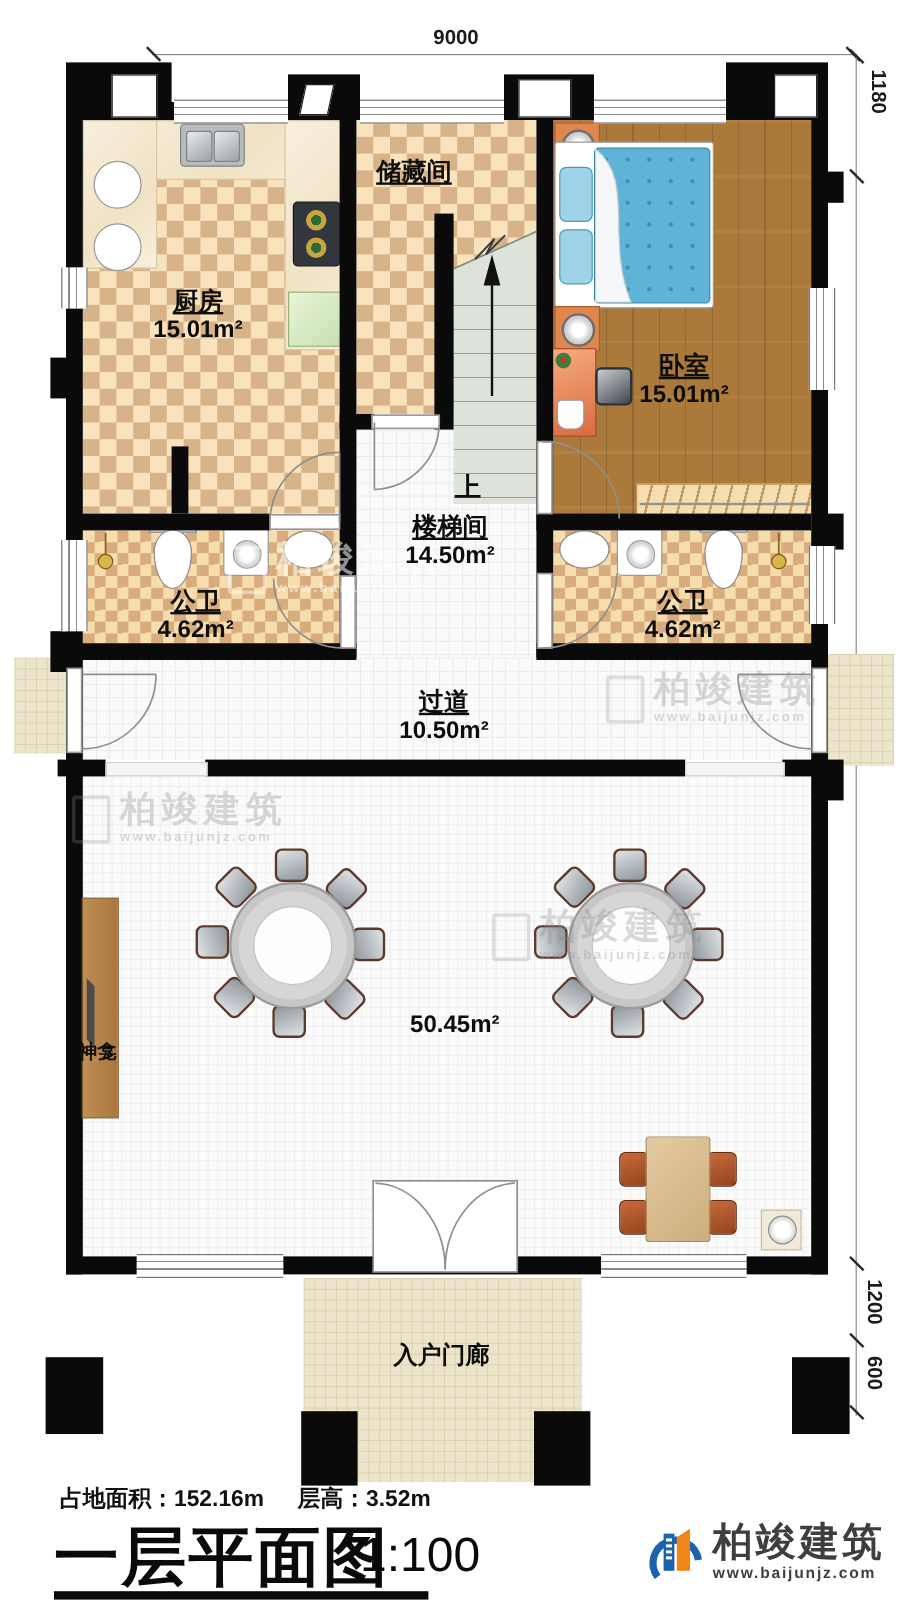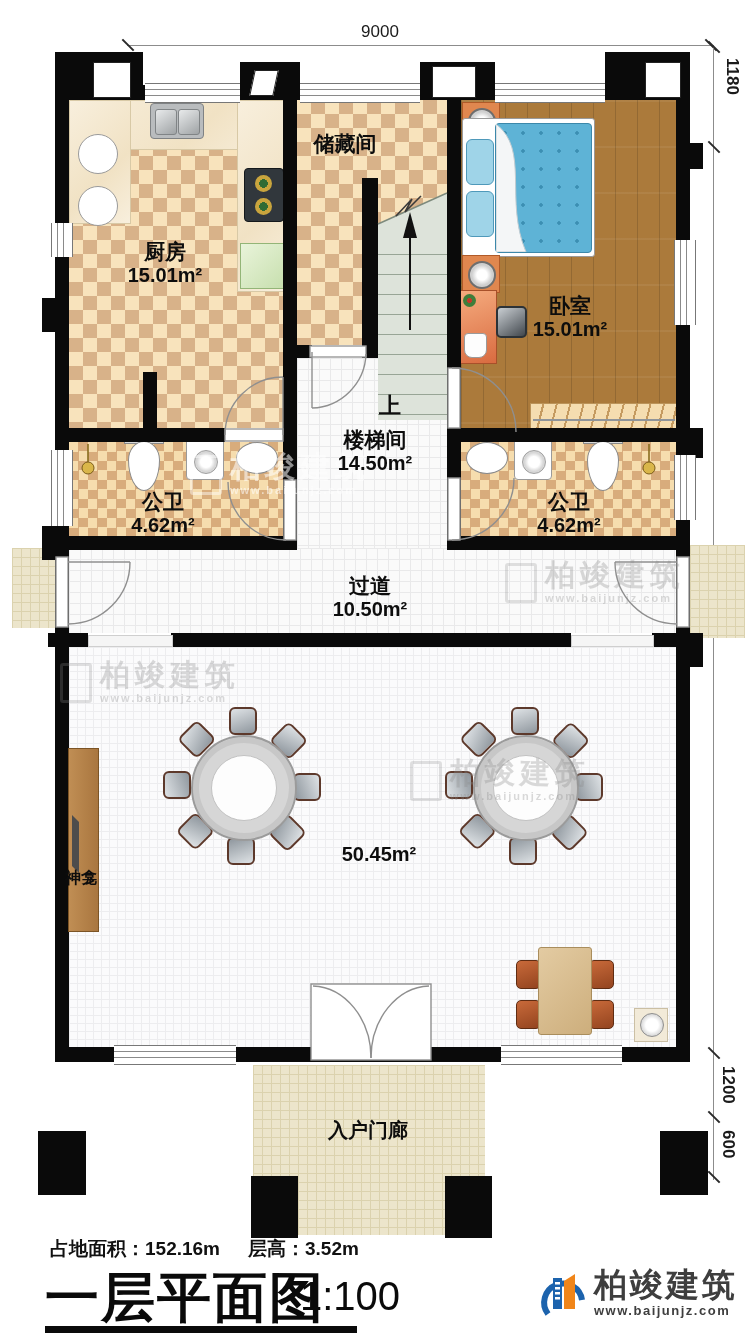--- a/index.html
+++ b/index.html
@@ -18,23 +18,23 @@
   .counter{position:absolute;background:linear-gradient(135deg,#f8efdd,#f1e2c4 60%,#f8efdd);border:1px solid #d8c9a6;}
   .stairs{position:absolute;background:#dde3da;}
   .steps{position:absolute;background:repeating-linear-gradient(180deg,#dde3da 0 19px,#98a596 19px 20px);}
   
   .win-h{position:absolute;background:#fff;border-top:1px solid #777;border-bottom:1px solid #777;
     background-image:linear-gradient(#fff 0 5px,#8a8a8a 5px 6px,#fff 6px 11px,#8a8a8a 11px 12px,#fff 12px 100%);}
   .win-v{position:absolute;background:#fff;border-left:1px solid #777;border-right:1px solid #777;
     background-image:linear-gradient(90deg,#fff 0 5px,#8a8a8a 5px 6px,#fff 6px 11px,#8a8a8a 11px 12px,#fff 12px 100%);}
   
   .lbl{position:absolute;font-weight:bold;color:#0d0d0d;text-align:center;line-height:1.12;white-space:nowrap;}
-  .lbl .nm{font-size:21px;display:block;}
+  .lbl .nm{font-size:21px;display:block;text-decoration:underline;}
   .lbl .area{font-size:20px;display:block;}
-  .dim{position:absolute;font-weight:normal;color:#1b1b1b;font-size:17px;text-align:center;}
+  .dim{position:absolute;font-weight:bold;color:#1b1b1b;font-size:17px;text-align:center;}
   .vdim{position:absolute;writing-mode:vertical-rl;font-weight:bold;color:#1b1b1b;font-size:17px;}
   .dimline{position:absolute;background:#8c8c8c;}
   .tick{position:absolute;width:16px;height:2px;background:#2a2a2a;transform:rotate(45deg);}
   
   .round-group{position:absolute;width:160px;height:160px;}
   .orb{position:absolute;inset:0;}
   .orb>.chair{position:absolute;left:67px;top:1px;width:24px;height:24px;border:2px solid #5d392b;border-radius:6px;background:linear-gradient(160deg,#dfe3e6,#8e969d);}
   .rtable{position:absolute;left:29px;top:29px;width:102px;height:102px;border-radius:50%;background:#d6d6d6;border:2px solid #9b9b9b;box-shadow:inset 0 0 0 6px #c7c7c7;}
   .rtable::after{content:"";position:absolute;left:18px;top:18px;width:64px;height:64px;border-radius:50%;background:#fdfdfd;border:1px solid #c2c2c2;}
   .sq-chair{position:absolute;width:23px;height:27px;background:linear-gradient(160deg,#c96a3a,#93441f);border:1px solid #5f2c12;border-radius:5px;}

